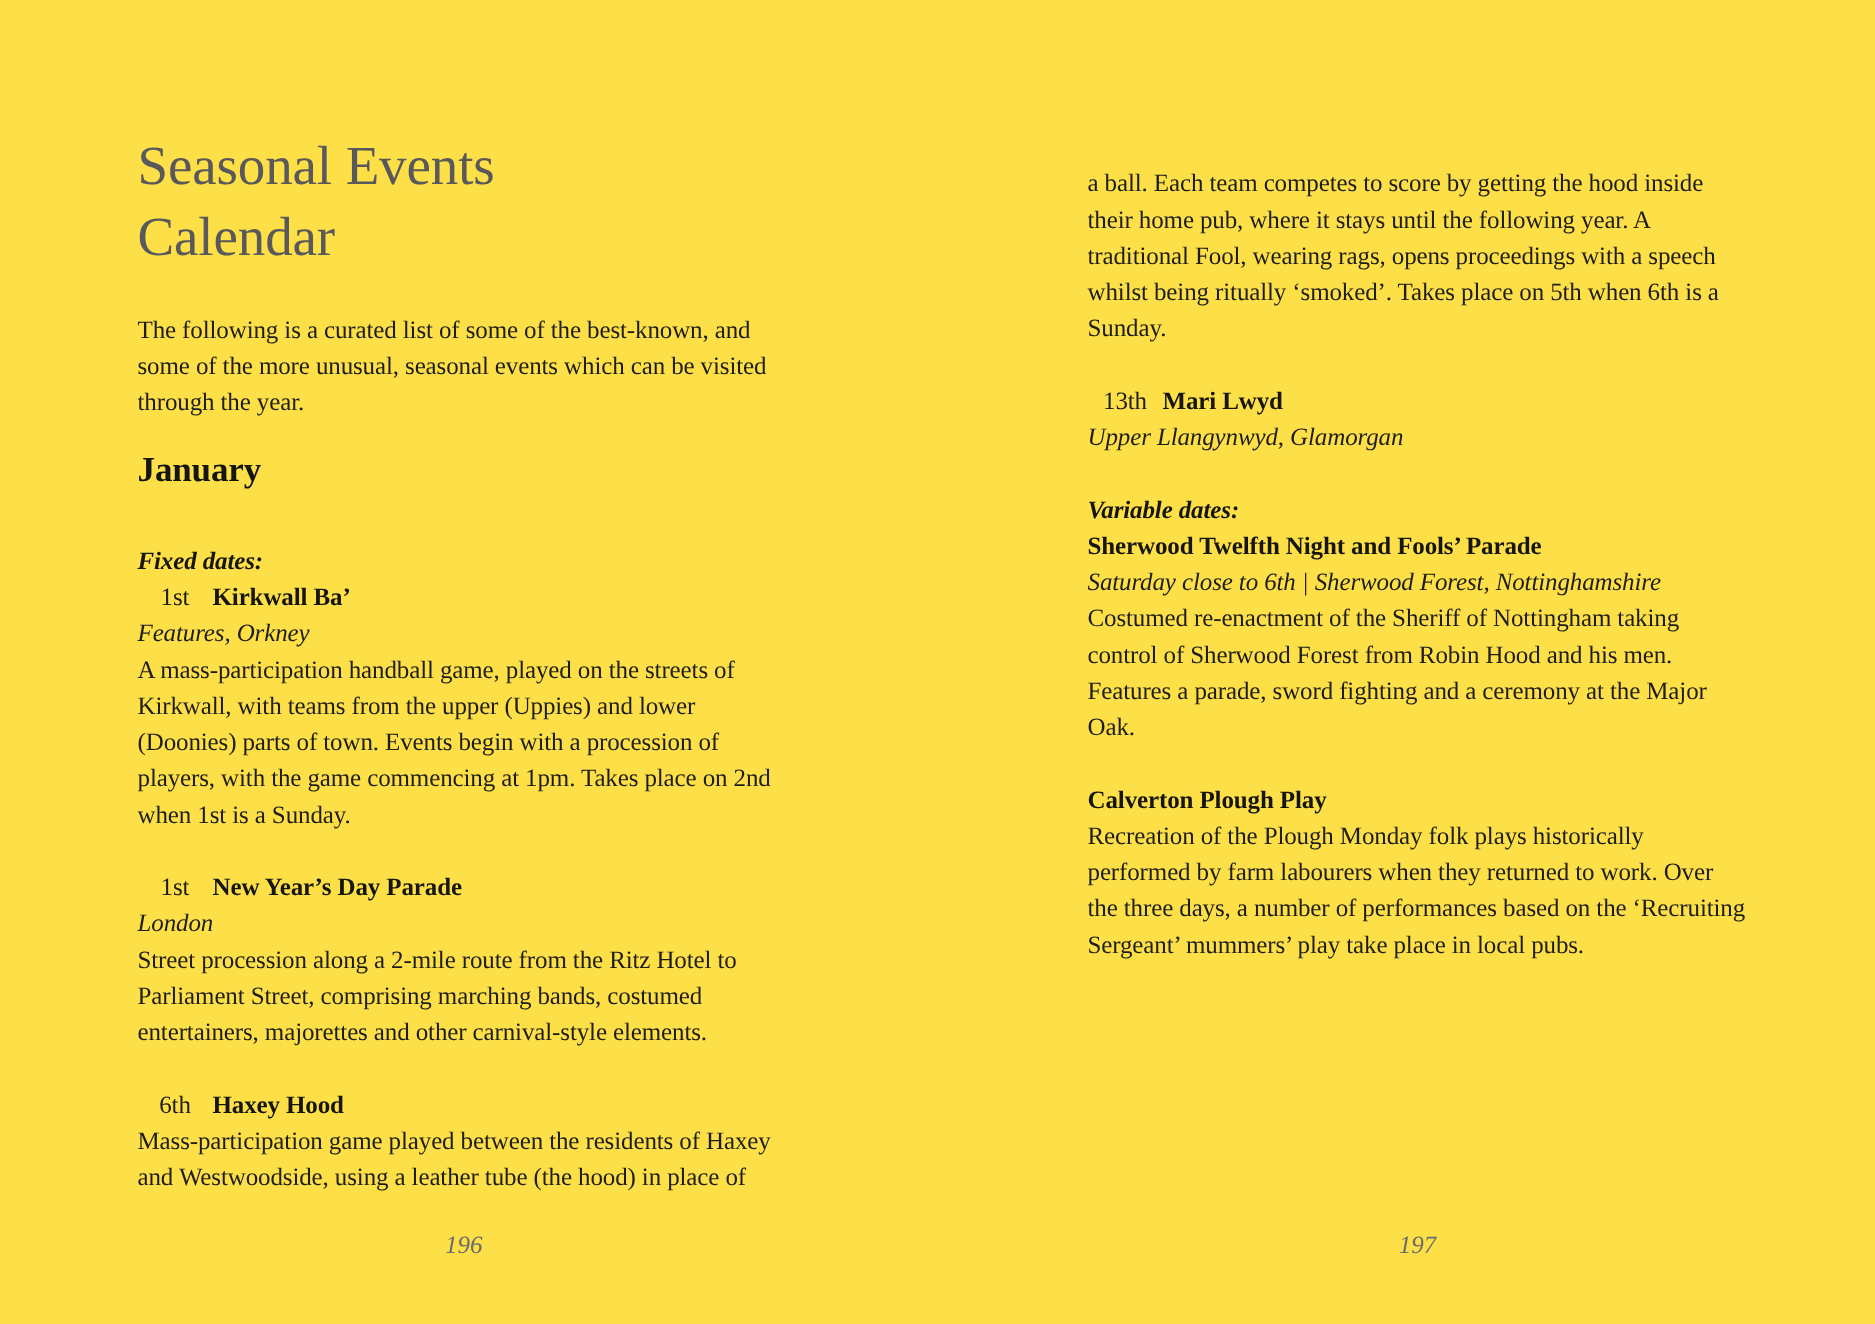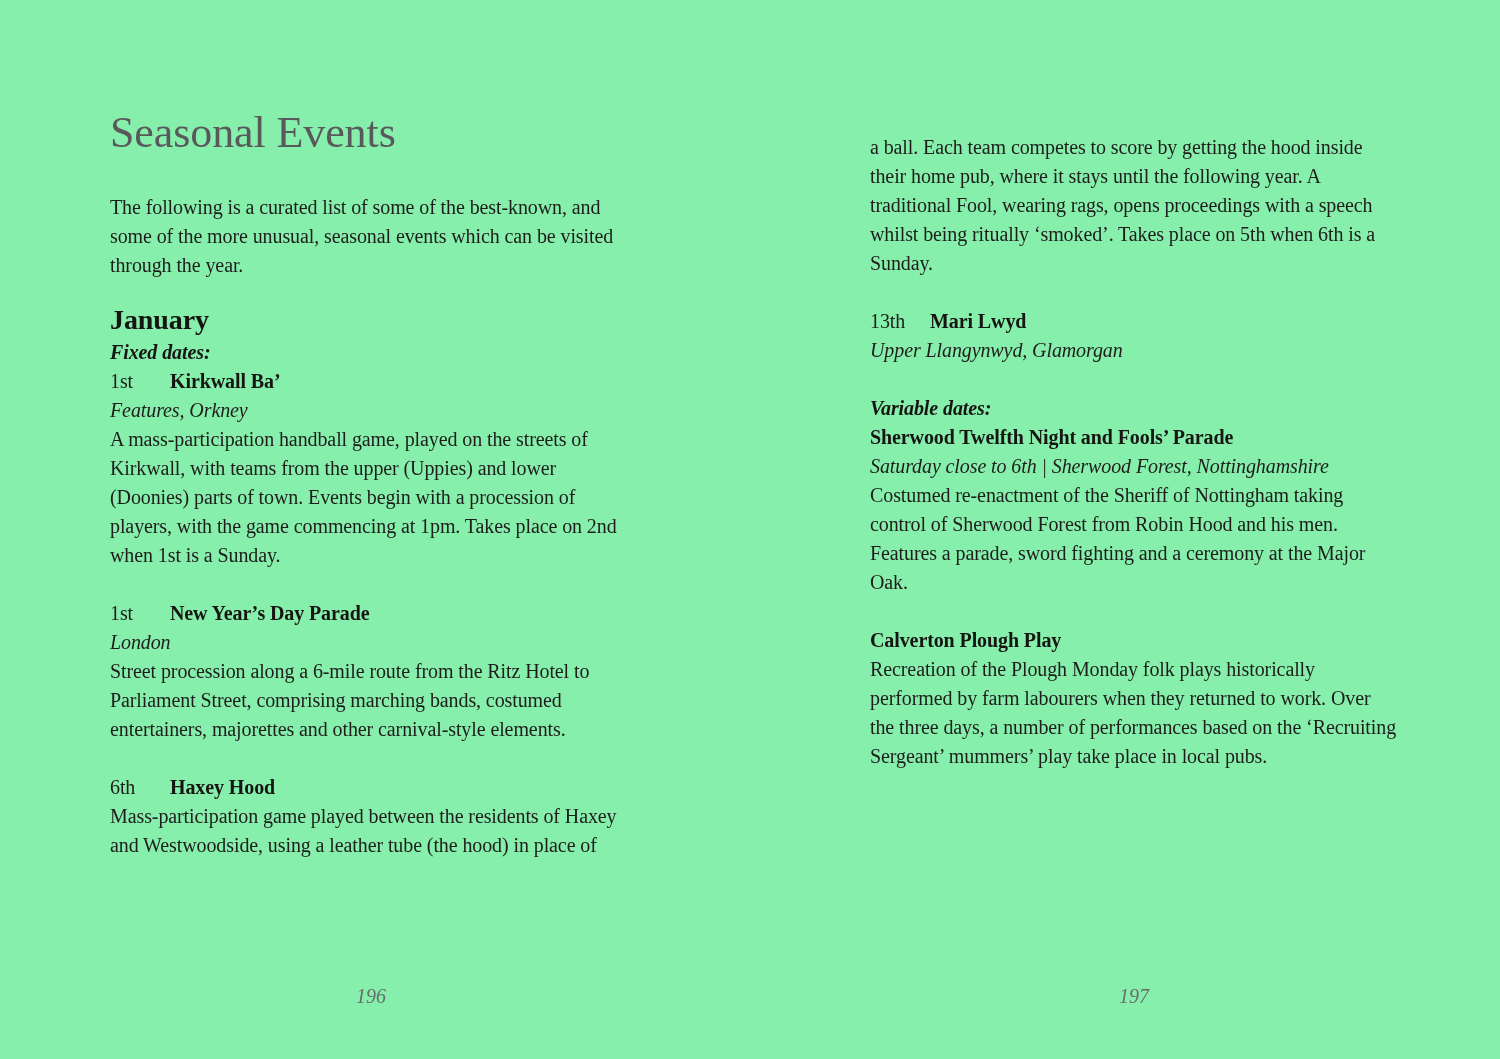--- a/index.html
+++ b/index.html
@@ -4,21 +4,21 @@
 <style>
   html, body {
     margin: 0;
     padding: 0;
     background: #ffffff;
   }
   #spread {
     position: relative;
     width: 1500px;
     height: 1059px;
-    background: #86efac;
+    background: #fde047;
     font-family: "Liberation Serif", "DejaVu Serif", serif;
     color: #1e1d1b;
     overflow: hidden;
   }
   .col {
     position: absolute;
     font-size: 20px;
     line-height: 29px;
     letter-spacing: -0.1px;
   }
@@ -39,32 +39,34 @@
     font-size: 28px;
     line-height: 36px;
     font-weight: bold;
     color: #161512;
     margin: 22px 0 0 0;
   }
   .section-label {
     font-weight: bold;
     font-style: italic;
     color: #161512;
+    margin-top: 40px;
   }
   .section-label.spaced { margin-top: 29px; }
 
   .entry { margin-top: 0; }
   .entry.spaced { margin-top: 29px; }
 
   .entry-header { color: #161512; }
   .entry-date {
     display: inline-block;
     width: 60px;
     font-weight: normal;
     color: #1e1d1b;
+    text-align: center;
   }
   .entry-name { font-weight: bold; }
   .entry-location { font-style: italic; }
   .entry-schedule { font-style: italic; }
   .entry-desc { }
 
   .continuation { margin: 0; }
 
   .page-num {
     position: absolute;
@@ -78,42 +80,42 @@
   .page-num-left  { left: 110px; width: 522px; }
   .page-num-right { left: 870px; width: 528px; }
 </style>
 </head>
 <body>
 
 <div id="spread">
 
   <div class="col col-left">
 
-    <h1 class="book-title"><span>Seasonal Events</span><br></h1>
+    <h1 class="book-title"><span>Seasonal Events</span><br><span>Calendar</span></h1>
 
     <p class="intro">The following is a curated list of some of the best-known, and some of the more unusual, seasonal events which can be visited through the year.</p>
 
     <h2 class="month-heading">January</h2>
 
     <div class="section-label">Fixed dates:</div>
 
     <div class="entry">
       <div class="entry-header">
         <span class="entry-date">1st</span><span class="entry-name">Kirkwall Ba’</span>
       </div>
       <div class="entry-location">Features, Orkney</div>
       <div class="entry-desc">A mass-participation handball game, played on the streets of Kirkwall, with teams from the upper (Uppies) and lower (Doonies) parts of town. Events begin with a procession of players, with the game commencing at 1pm. Takes place on 2nd when 1st is a Sunday.</div>
     </div>
 
     <div class="entry spaced">
       <div class="entry-header">
         <span class="entry-date">1st</span><span class="entry-name">New Year’s Day Parade</span>
       </div>
       <div class="entry-location">London</div>
-      <div class="entry-desc">Street procession along a 6-mile route from the Ritz Hotel to Parliament Street, comprising marching bands, costumed entertainers, majorettes and other carnival-style elements.</div>
+      <div class="entry-desc">Street procession along a 2-mile route from the Ritz Hotel to Parliament Street, comprising marching bands, costumed entertainers, majorettes and other carnival-style elements.</div>
     </div>
 
     <div class="entry spaced">
       <div class="entry-header">
         <span class="entry-date">6th</span><span class="entry-name">Haxey Hood</span>
       </div>
       <div class="entry-desc">Mass-participation game played between the residents of Haxey and Westwoodside, using a leather tube (the hood) in place of</div>
     </div>
 
   </div>

